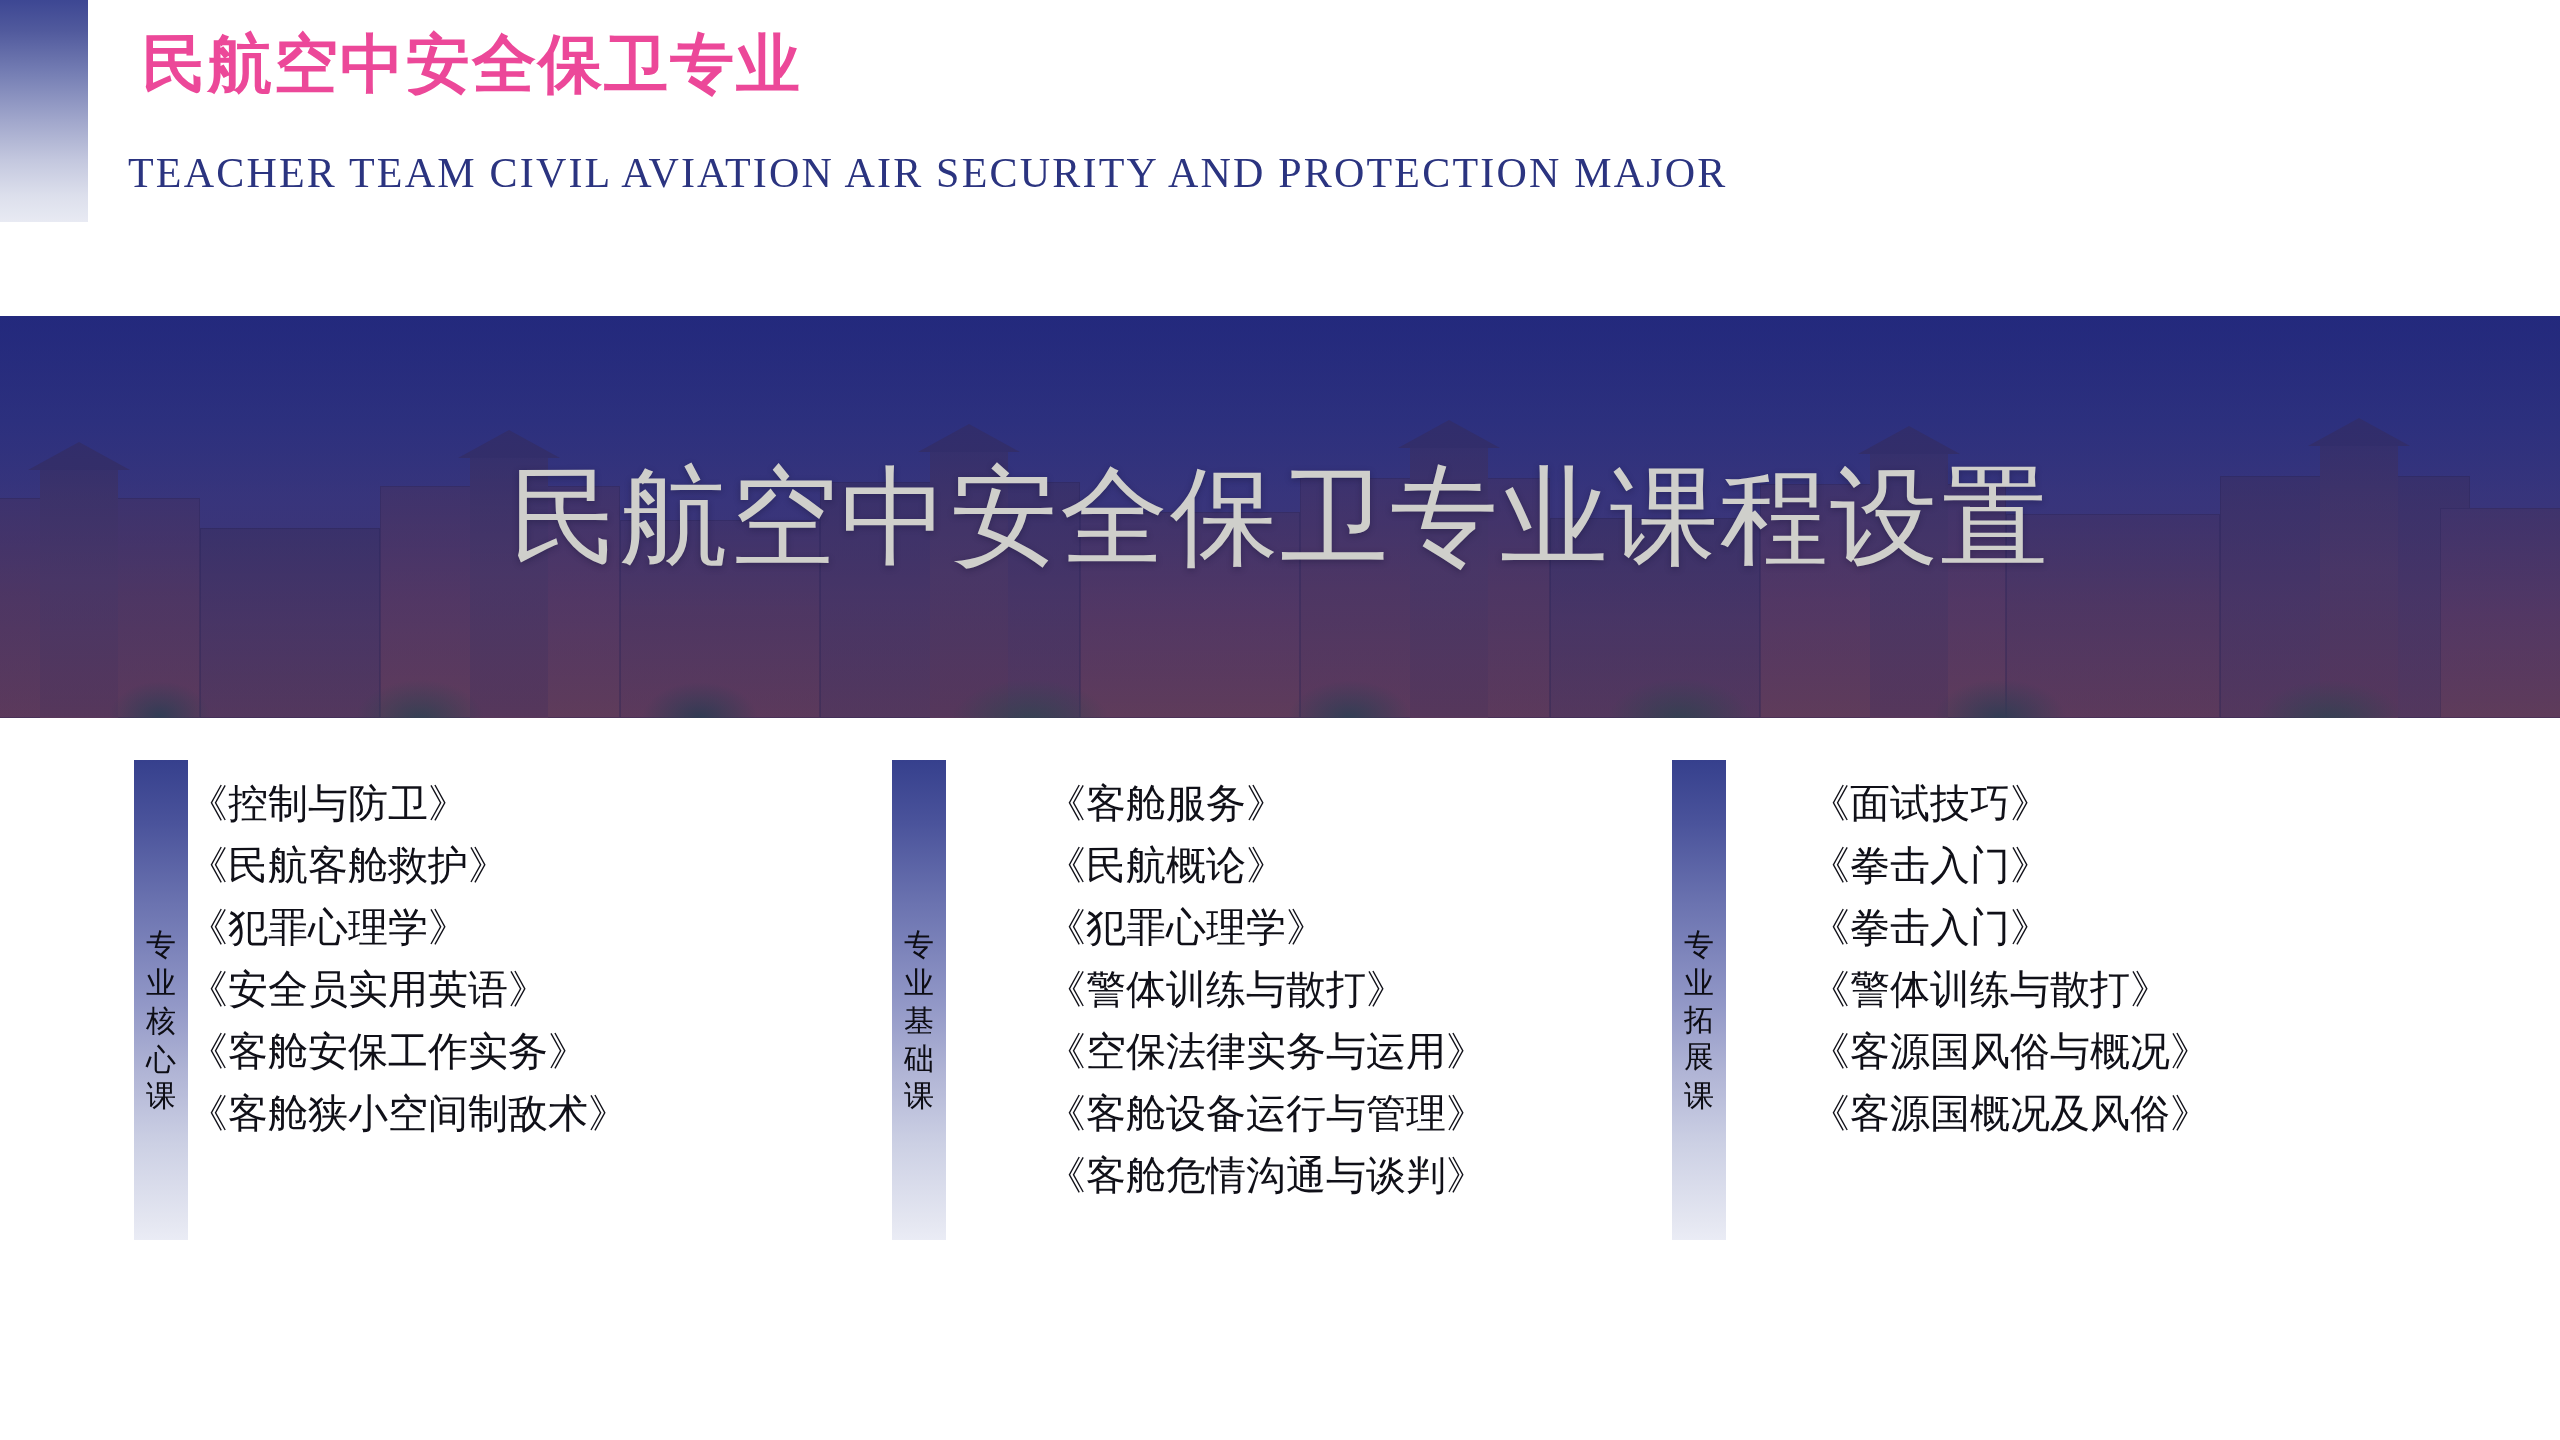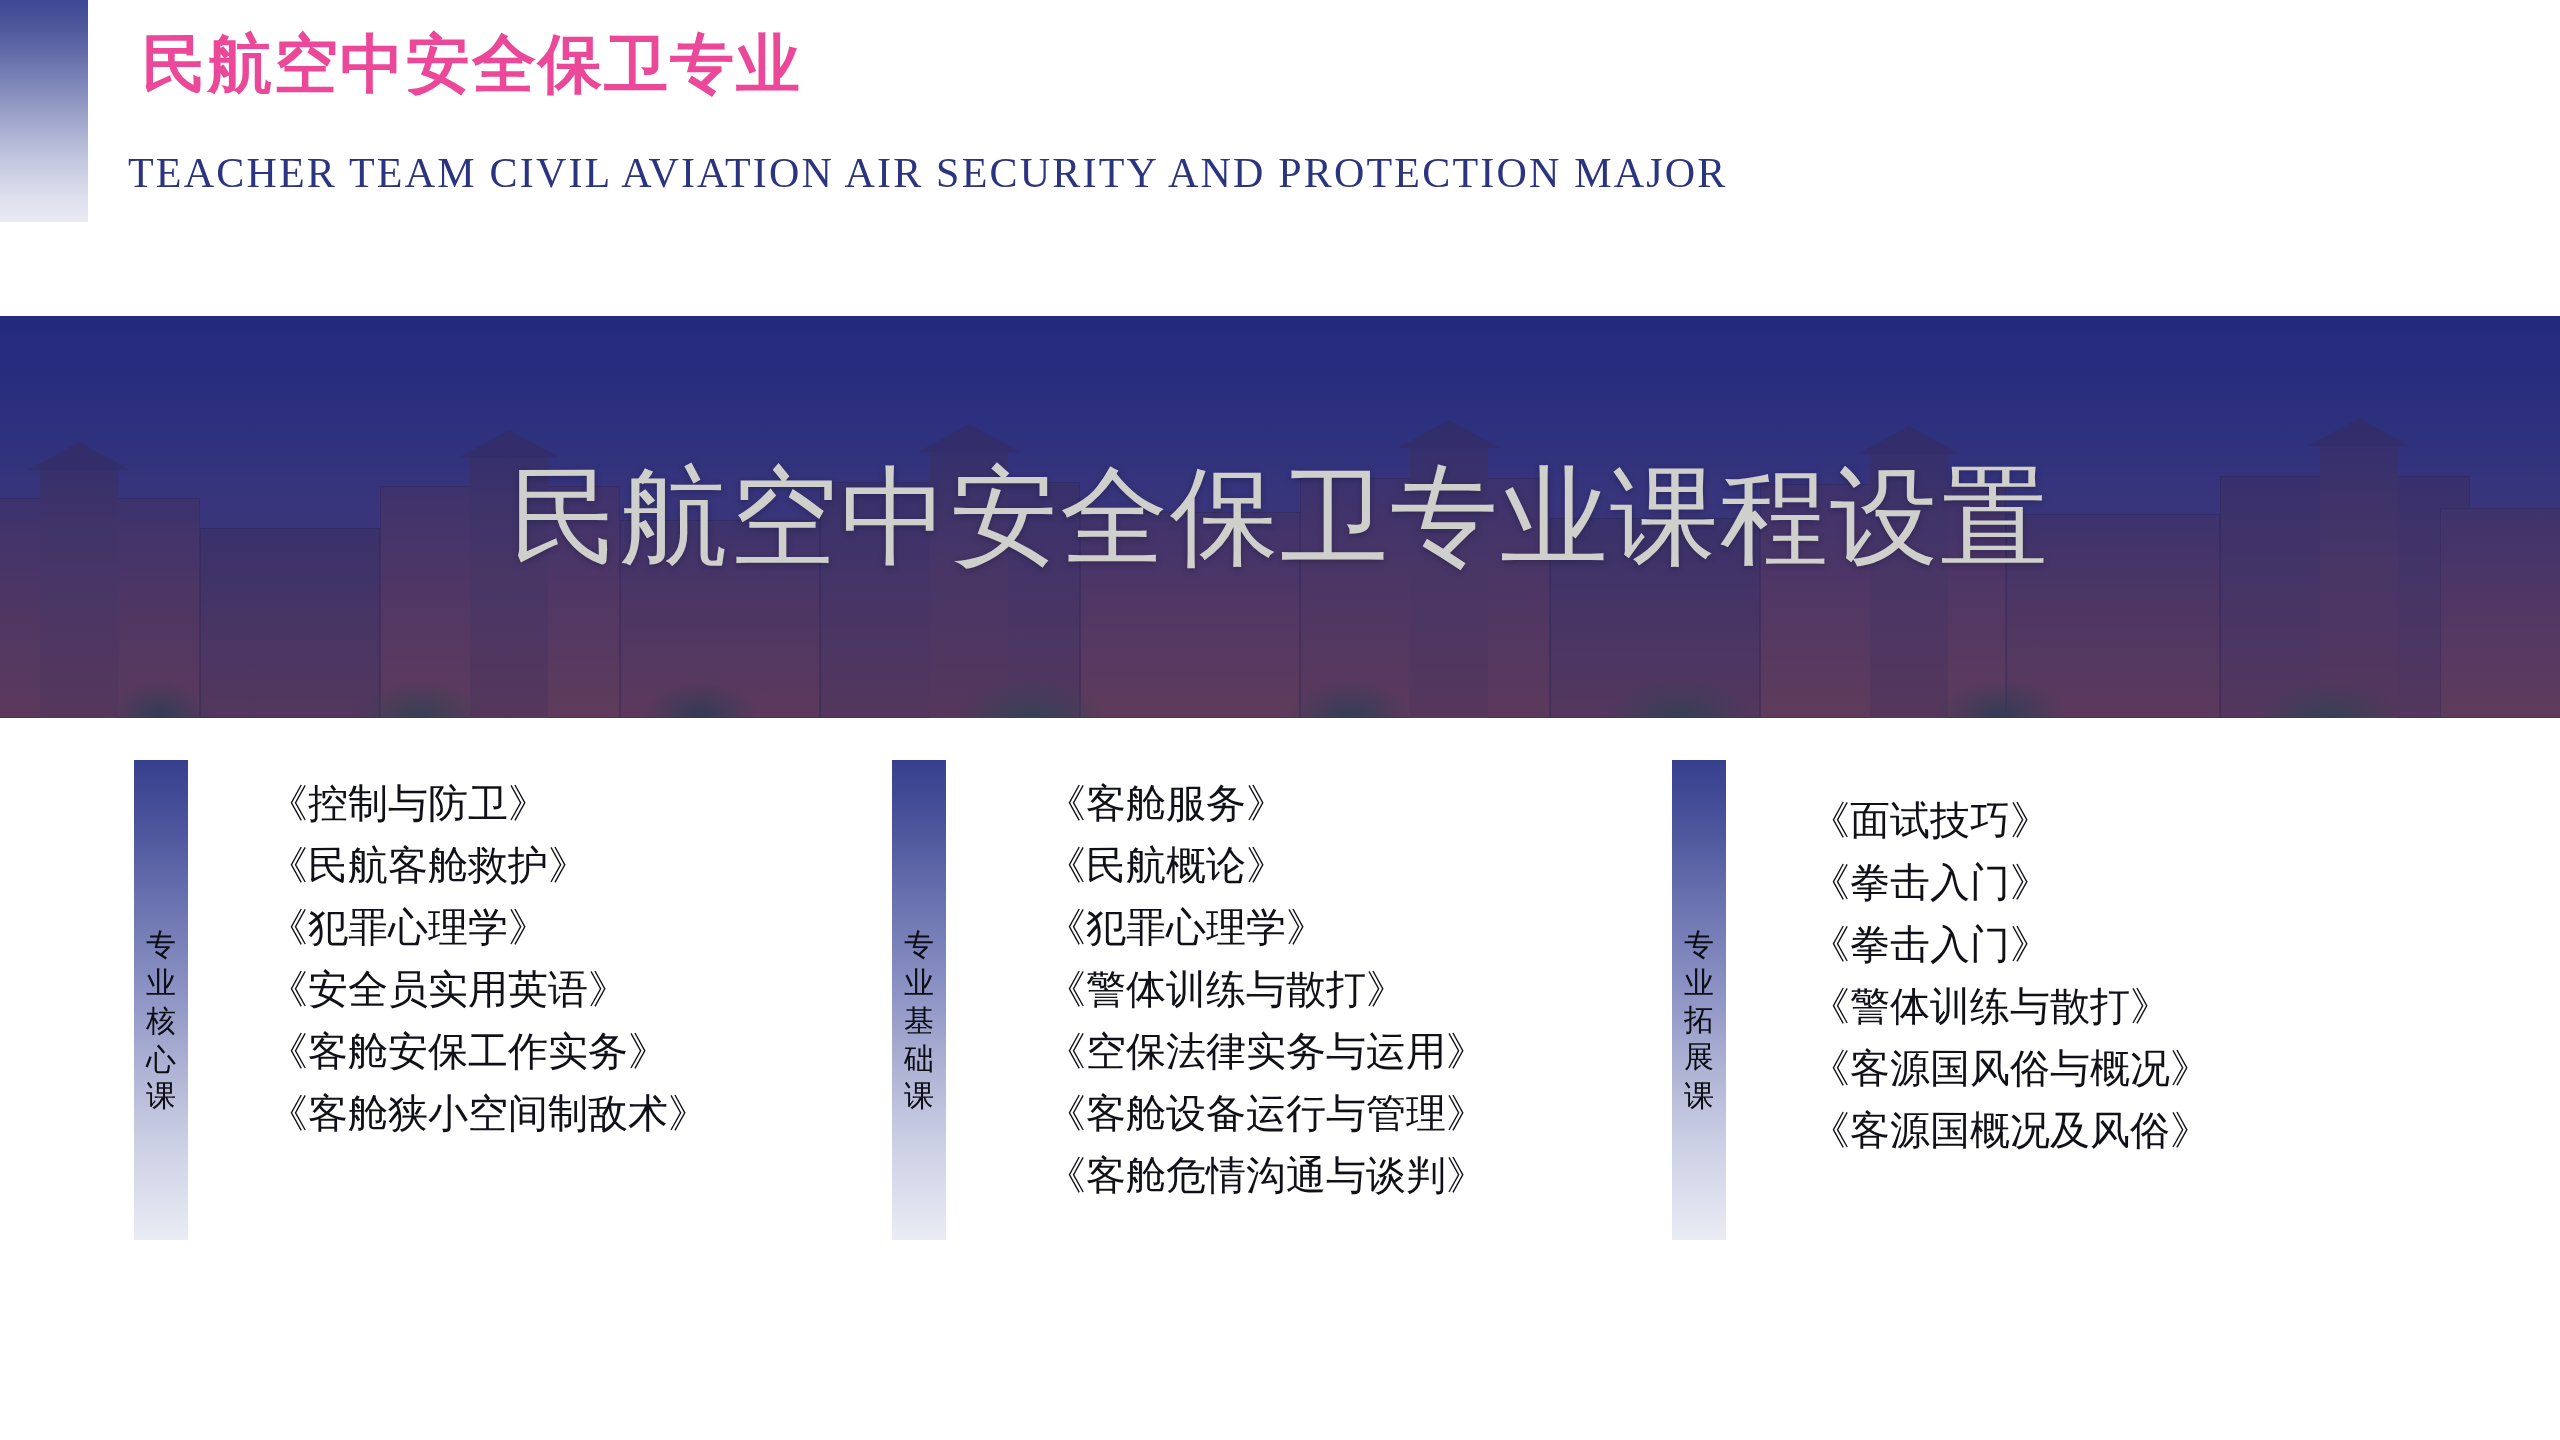--- a/index.html
+++ b/index.html
@@ -173,23 +173,23 @@
     height: 100%;
     display: flex;
     align-items: center;
     justify-content: center;
   }
   .course-list {
     margin: 0;
     padding: 0 0 0 0;
     list-style: none;
   }
-  .course-list.offset-a { margin-left: 80px; margin-top: 12px; }
+  .course-list.offset-a { margin-top: 12px; }
   .course-list.offset-b { margin-left: 100px; margin-top: 12px; }
-  .course-list.offset-c { margin-left: 84px; margin-top: 29px; }
+  .course-list.offset-c { margin-left: 84px; margin-top: 12px; }
   .course-item {
     font-family: "DejaVu Serif", "Liberation Serif", serif;
     font-size: 40px;
     line-height: 62px;
     color: #101018;
     white-space: nowrap;
   }
 </style>
 </head>
 <body>

